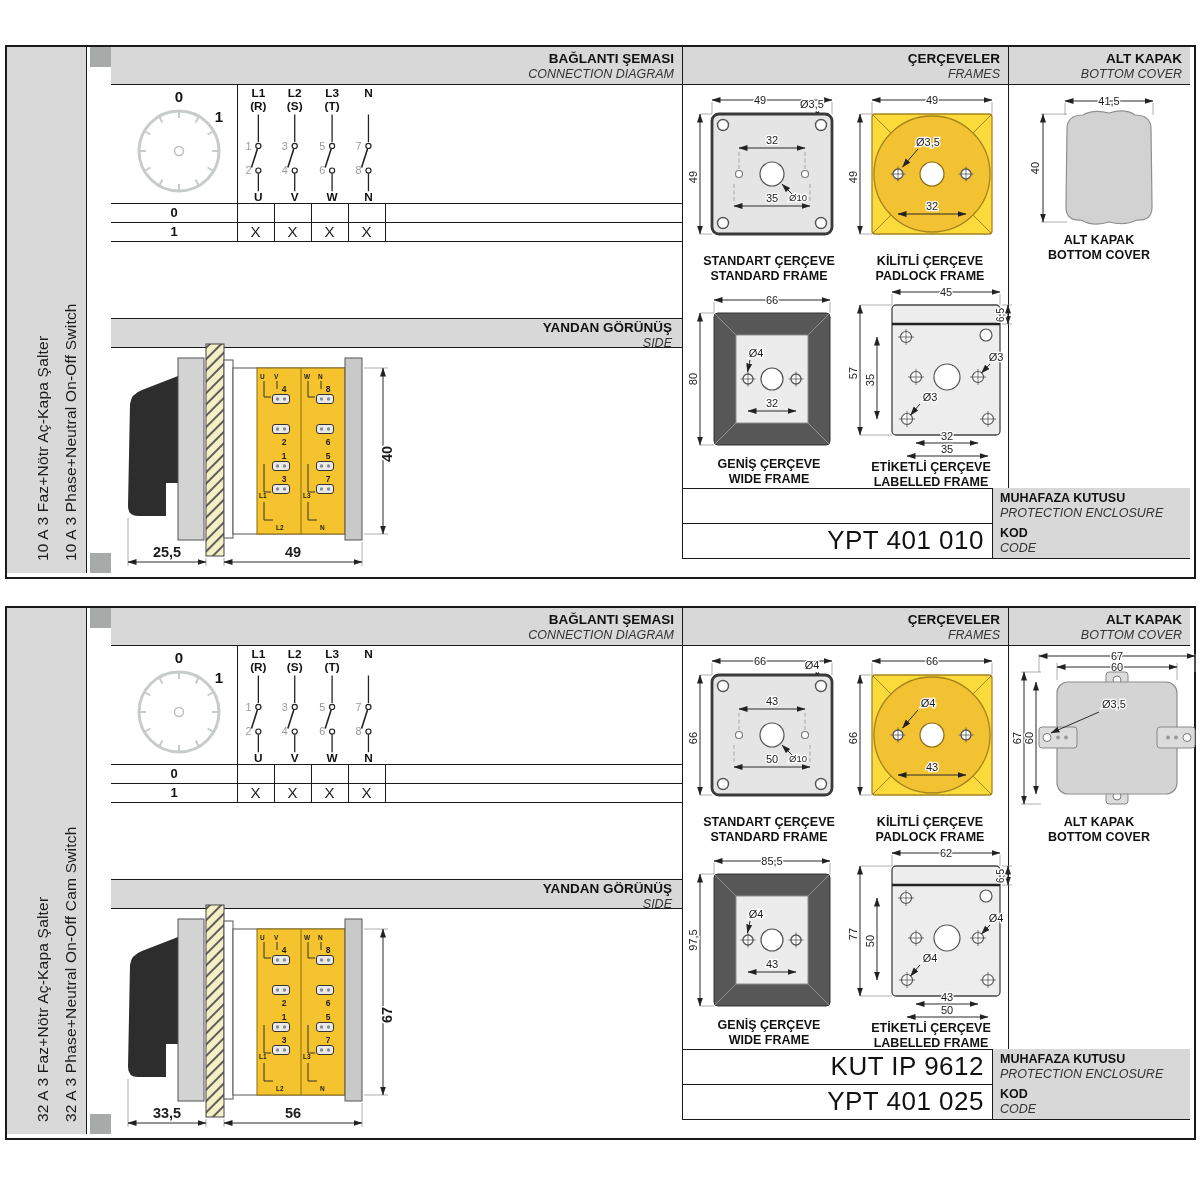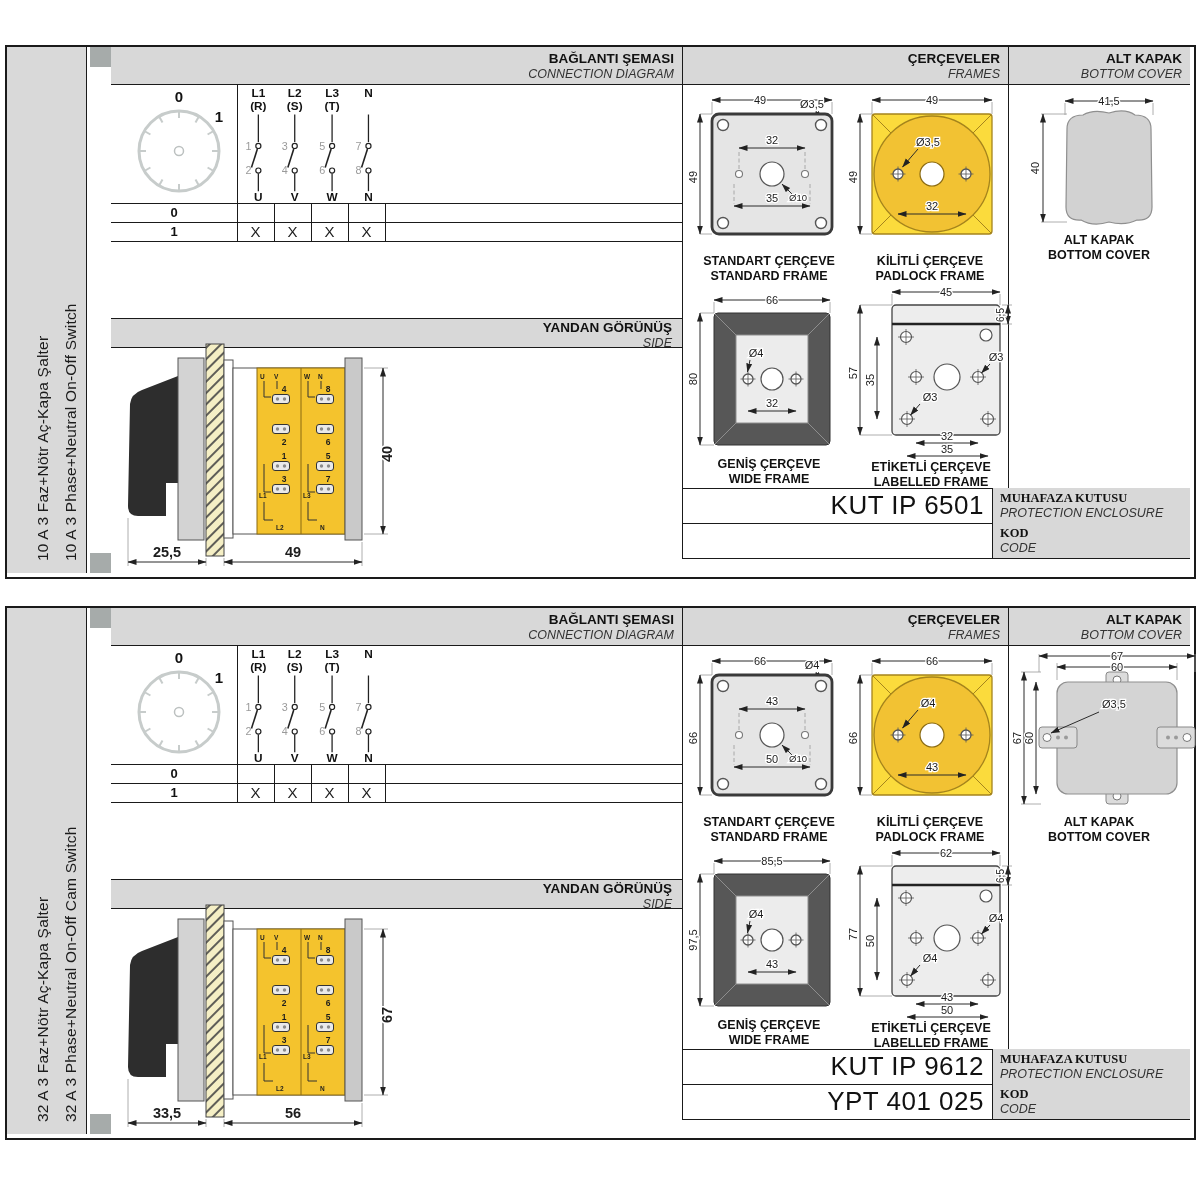--- a/index.html
+++ b/index.html
@@ -19,21 +19,21 @@
   .sidebar-hd{position:absolute;left:104px;top:271px;width:571px;height:30px;background:#d8d8d8;
     border-top:1px solid #1a1a1a;border-bottom:1px solid #1a1a1a;box-sizing:border-box;
     text-align:right;padding:1px 10px 0 0;line-height:1.15;}
   .tcell{position:absolute;text-align:center;font-size:13px;font-weight:bold;color:#111;}
   .xmark{position:absolute;text-align:center;font-size:15px;color:#222;line-height:19px;}
   .cap{position:absolute;text-align:center;font-weight:bold;font-size:12.5px;line-height:1.18;color:#111;}
   .codeval{position:absolute;left:675px;width:302px;height:35px;line-height:34px;text-align:right;
     font-size:26px;color:#111;letter-spacing:.5px;}
   .codebox{position:absolute;left:985px;width:198px;height:35px;background:#d8d8d8;
     border-left:1px solid #1a1a1a;box-sizing:border-box;padding:3px 0 0 7px;line-height:1.2;}
-  .codebox .b{font-weight:bold;font-size:12.5px;color:#111;display:block;font-family:Liberation Serif, serif;}
+  .codebox .b{font-weight:bold;font-size:12.5px;color:#111;display:block;}
   .codebox .i{font-style:italic;font-size:12.5px;color:#333;display:block;}
   svg{position:absolute;overflow:visible;}
   svg text{font-family:"Liberation Sans",sans-serif;}
   .dl{stroke:#2b2b2b;stroke-width:1;marker-start:url(#arw);marker-end:url(#arw);}
   .ld{stroke:#2b2b2b;stroke-width:1;marker-end:url(#arw);fill:none;}
   .ext{stroke:#999;stroke-width:.8;}
   .extd{stroke:#999;stroke-width:.8;stroke-dasharray:4 2.5;}
   .dimt{font-size:11px;fill:#1d1d1d;text-anchor:middle;paint-order:stroke;stroke:#fff;stroke-width:2.5px;}
   .dimb{font-size:14.5px;font-weight:bold;fill:#1d1d1d;text-anchor:middle;paint-order:stroke;stroke:#fff;stroke-width:3px;}
   .pole-l{font-size:12px;font-weight:bold;fill:#111;text-anchor:middle;}
@@ -408,25 +408,25 @@
       <line class="ext" x1="14" y1="129" x2="40" y2="129"></line>
     <line class="dl" x1="16" y1="21" x2="16" y2="129"></line>
     <text class="dimt" x="12" y="75" transform="rotate(-90 12 75)">40</text>
     <path d="M40,36 Q40,22 56,22 Q66,16 82,20 Q98,15 108,22 Q124,22 124,36 L125,114 Q125,128 110,127 Q98,133 82,129 Q66,134 54,127 Q39,128 39,114 Z" fill="#d2d2d2" stroke="#8f8f8f" stroke-width="1.2"></path>
   </svg>
   <div class="cap" style="left:1001px;top:186px;width:182px">
     <span>ALT KAPAK</span><br>
     <span>BOTTOM COVER</span>
   </div>
 
-  <div class="codeval" style="top:441px">KUT IP 6501</div>
   <div class="codebox" style="top:441px">
     <span class="b">MUHAFAZA KUTUSU</span>
     <span class="i">PROTECTION ENCLOSURE</span>
   </div>
+  <div class="codeval" style="top:476px">YPT 401 010</div>
   <div class="codebox" style="top:476px">
     <span class="b">KOD</span>
     <span class="i">CODE</span>
   </div>
 </section>
 
 <section class="panel" id="p1">
   <div class="strip">
     <div class="vtitle" style="left:26px;top:514px">32 A 3 Faz+Nötr Aç-Kapa Şalter</div>
     <div class="vtitle" style="left:54px;top:514px">32 A 3 Phase+Neutral On-Off Cam Switch</div>

